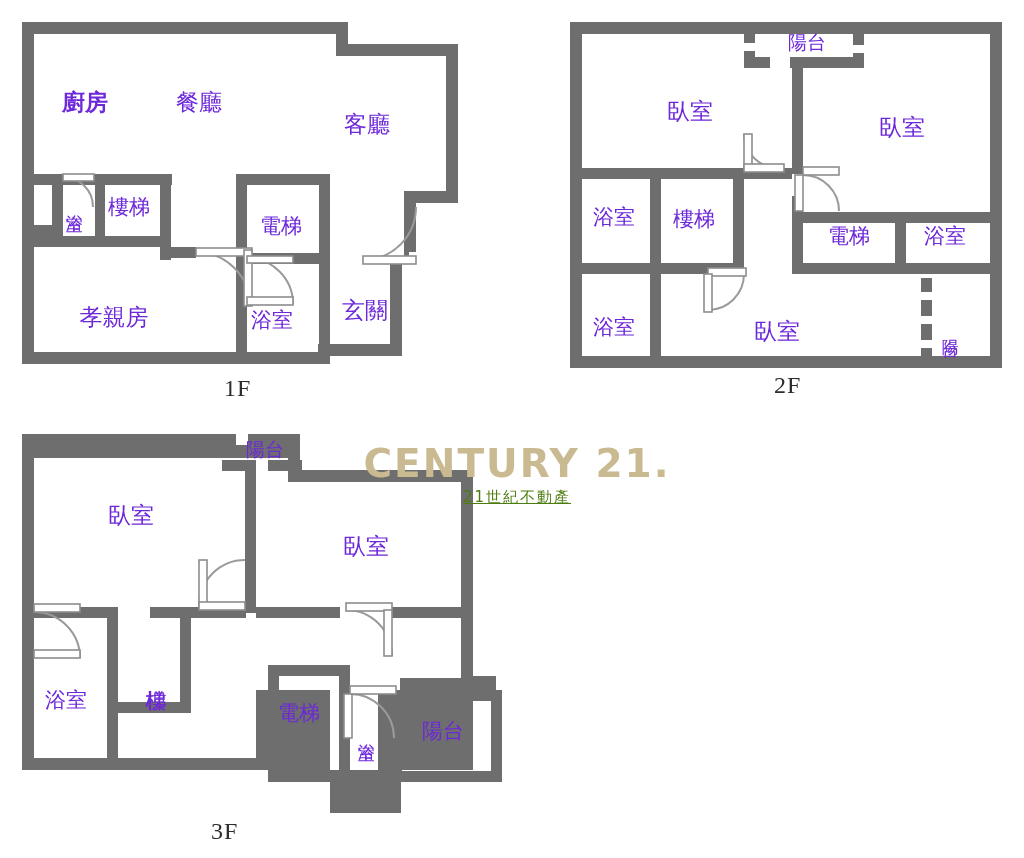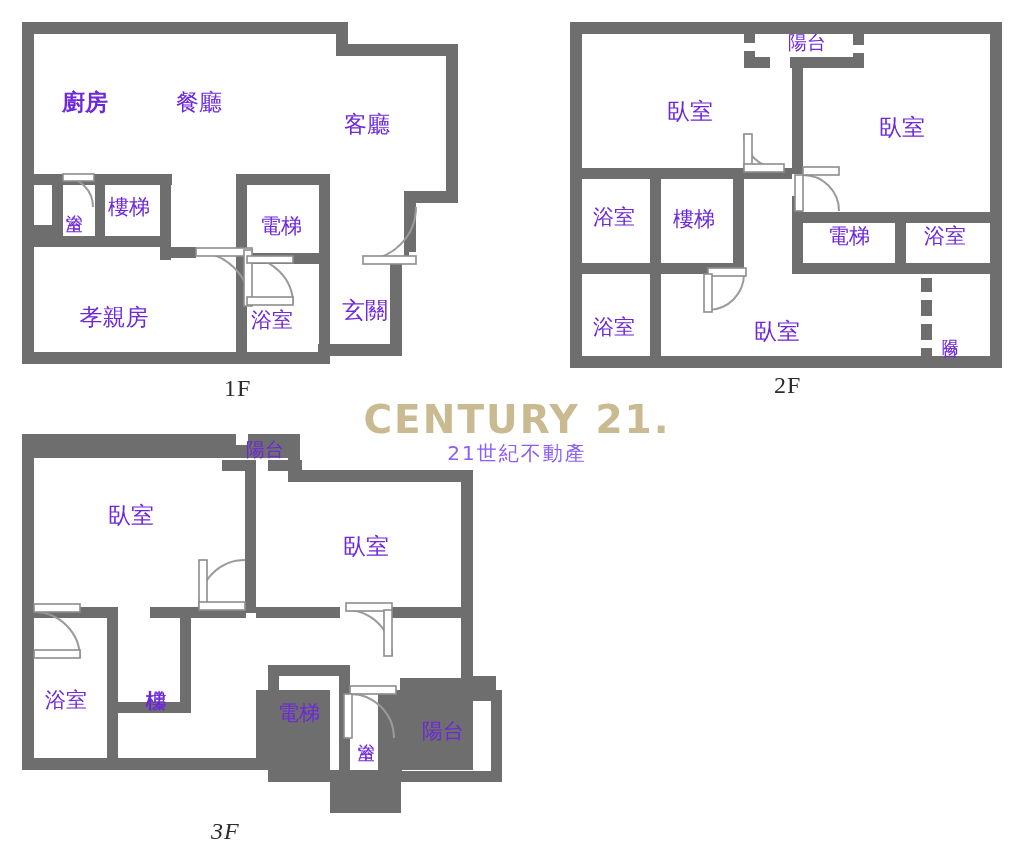--- a/index.html
+++ b/index.html
@@ -22,28 +22,30 @@
     user-select:none;
   }
   #wm-main{
     font-family:"DejaVu Sans","Liberation Sans",sans-serif;
     font-weight:bold;
     font-size:39px;
     letter-spacing:2px;
     color:#c9ba91;
     line-height:44px;
     white-space:nowrap;
+    margin-top:44px;
   }
   #wm-sub{
     font-family:"DejaVu Sans","Liberation Sans",sans-serif;
-    font-size:20px;
+    font-size:15px;
     letter-spacing:2px;
-    color:#8b5cf6;
+    color:#4d7c0f;
     line-height:22px;
     white-space:nowrap;
+    text-decoration:underline;
   }
 
   .floor-label{
     position:absolute;
     font-family:"Liberation Serif","DejaVu Serif",serif;
     font-size:24px;
     color:#2c2c2c;
     letter-spacing:1px;
   }
 
@@ -278,15 +280,15 @@
   <div class="floor-label" style="left:774px;top:372px;">2F</div>
 
   <div class="room-label rl-sm" style="left:228px;top:440px;width:74px;">陽台</div>
   <div class="room-label rl-lg" style="left:92px;top:504px;width:78px;">臥室</div>
   <div class="room-label rl-lg" style="left:327px;top:535px;width:78px;">臥室</div>
   <div class="room-label rl-md" style="left:33px;top:690px;width:66px;">浴室</div>
   <div class="room-label rl-md vert two-line" style="left:145px;top:636px;height:76px;">樓梯</div>
   <div class="room-label rl-md" style="left:266px;top:703px;width:66px;">電梯</div>
   <div class="room-label rl-xs vert two-line" style="left:357px;top:694px;height:74px;">浴室</div>
   <div class="room-label rl-md" style="left:410px;top:721px;width:66px;">陽台</div>
-  <div class="floor-label" style="left:211px;top:818px;font-style:italic;">3F</div>
+  <div class="floor-label" style="left:211px;top:818px;">3F</div>
 
 </div>
 
 </body></html>

